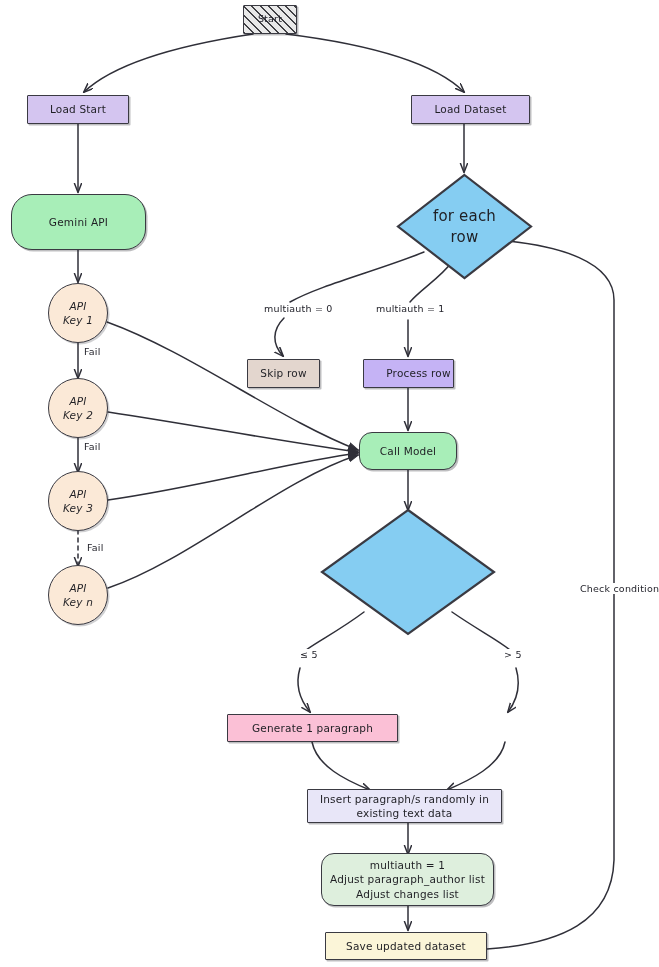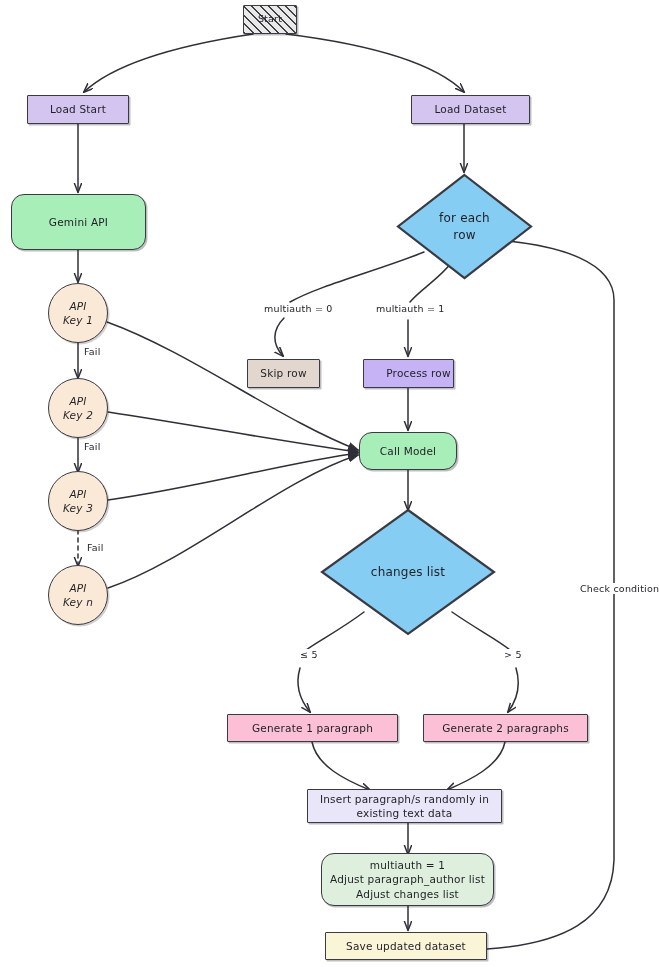--- a/index.html
+++ b/index.html
@@ -66,21 +66,21 @@
   .diamond-shape {
     position: absolute;
     left: 0; top: 0;
     width: 100%; height: 100%;
   }
   .diamond-label {
     position: relative;
     z-index: 2;
     width: 100%;
     text-align: center;
-    font-size: 12px;
+    font-size: 15px;
     line-height: 1.4;
     color: #1f1f24;
   }
   .edge-label {
     position: absolute;
     font-family: "DejaVu Sans", sans-serif;
     font-size: 9.5px;
     color: #24242c;
     white-space: nowrap;
     background: #ffffff;
@@ -159,21 +159,21 @@
   </div>
 
   <div class="node rect" style="left:27px; top:95px; width:102px; height:29px; background:#d4c5f0;">
     <span>Load Start</span>
   </div>
 
   <div class="node rect" style="left:411px; top:95px; width:119px; height:29px; background:#d4c5f0;">
     <span>Load Dataset</span>
   </div>
 
-  <div class="node round" style="left:11px; top:194px; width:135px; height:56px; background:#a8eeb8;">
+  <div class="node round" style="left:11px; top:194px; width:135px; height:56px; background:#a8eeb8;border-radius:21px;">
     <span>Gemini API</span>
   </div>
 
   <div class="node circle" style="left:48px; top:283px; width:60px; height:60px; background:#fbe9d7; flex-direction:column;">
     <span class="nline">API</span>
     <span class="nline">Key 1</span>
   </div>
 
   <div class="node circle" style="left:48px; top:378px; width:60px; height:60px; background:#fbe9d7; flex-direction:column;">
     <span class="nline">API</span>
@@ -210,31 +210,27 @@
 
   <div class="node round" style="left:359px; top:432px; width:98px; height:38px; background:#a8eeb8;">
     <span>Call Model</span>
   </div>
 
   <div class="node diamond" style="left:320px; top:508px; width:176px; height:128px; flex-direction:column;">
     <svg class="diamond-shape" viewBox="0 0 176 128" preserveAspectRatio="none">
       <polygon points="88,2 174,64 88,126 2,64" fill="#85cdf2" stroke="#3a3a42" stroke-width="2.2"></polygon>
     </svg>
     <div class="diamond-label">
-      <span class="nline">changes list</span>
     </div>
   </div>
 
   <div class="node rect" style="left:227px; top:714px; width:171px; height:28px; background:#fbc0d6;">
     <span>Generate 1 paragraph</span>
   </div>
 
-  <div class="node rect" style="left:423px; top:714px; width:165px; height:28px; background:#fbc0d6;">
-    <span>Generate 2 paragraphs</span>
-  </div>
 
   <div class="node rect" style="left:307px; top:789px; width:195px; height:34px; background:#e8e6f8; flex-direction:column;">
     <span class="nline">Insert paragraph/s randomly in</span>
     <span class="nline">existing text data</span>
   </div>
 
   <div class="node round" style="left:321px; top:853px; width:173px; height:53px; background:#deefdd; flex-direction:column;">
     <span class="nline">multiauth = 1</span>
     <span class="nline">Adjust paragraph_author list</span>
     <span class="nline">Adjust changes list</span>

